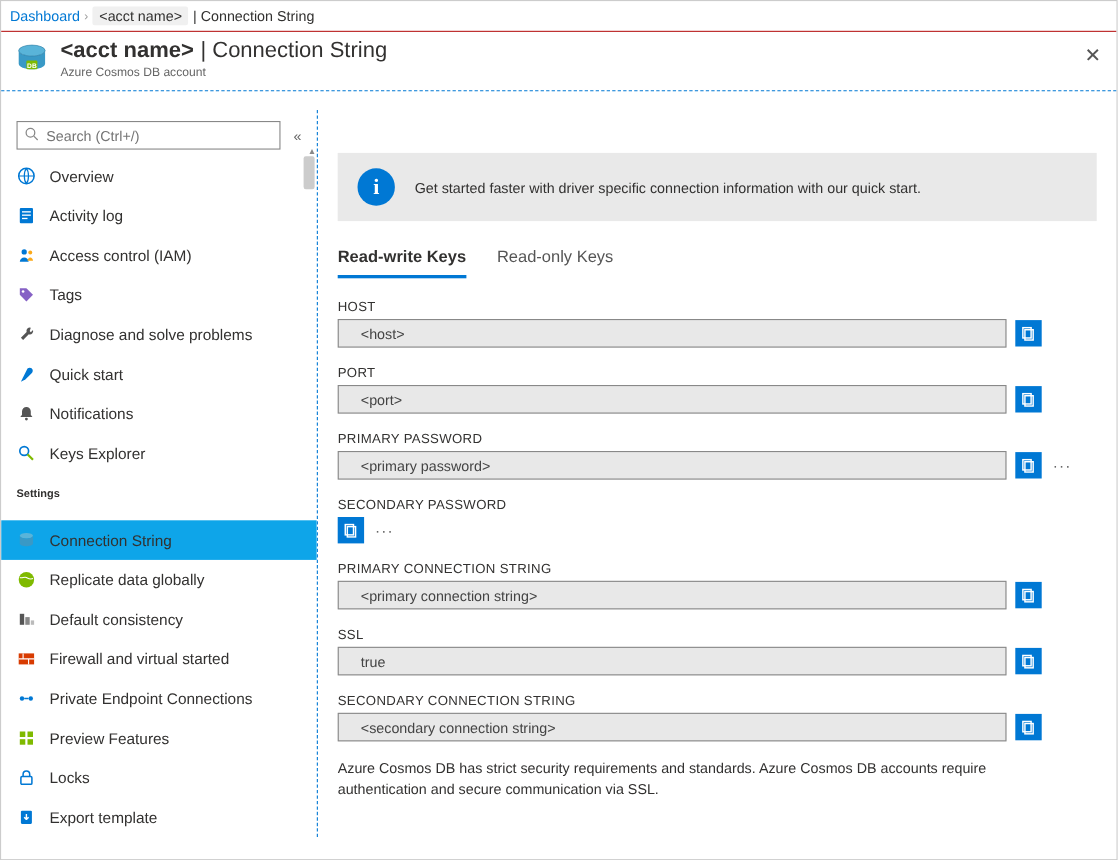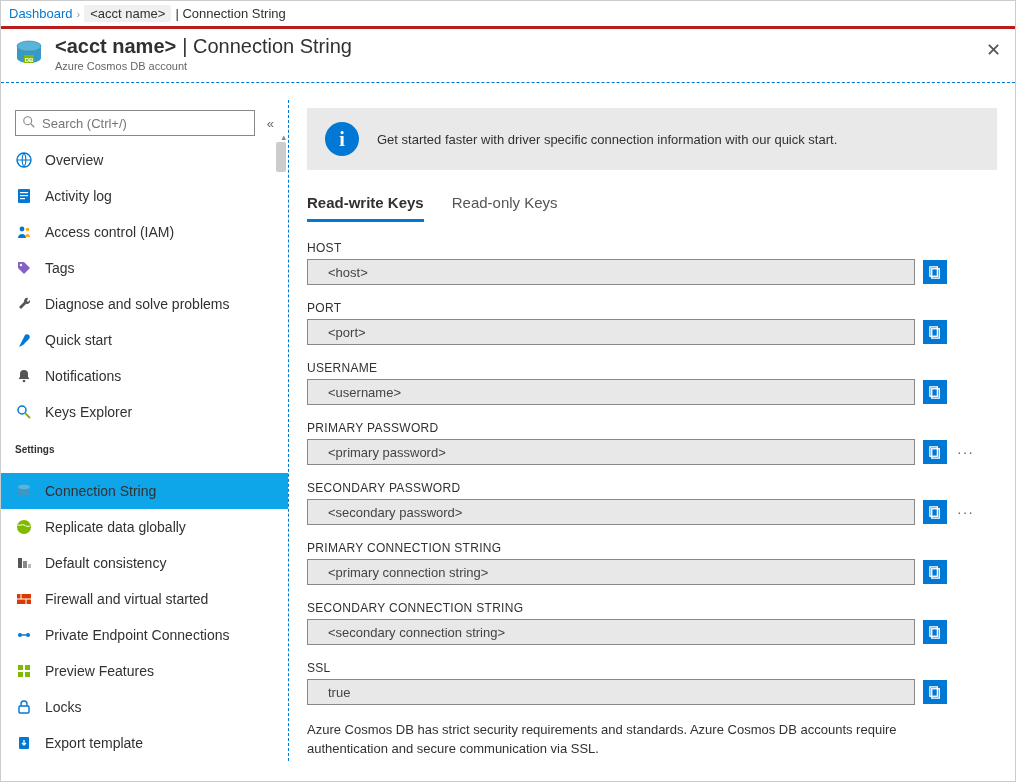--- a/index.html
+++ b/index.html
@@ -1,19 +1,19 @@
 <!DOCTYPE html>
 <html><head>
 <meta charset="utf-8">
 <style>
 * { box-sizing: border-box; margin: 0; padding: 0; }
 body { font-family: "Segoe UI", Arial, sans-serif; font-size: 13px; color: #323130; background: #fff; width: 1016px; height: 782px; overflow: hidden; border: 1px solid #ccc; }
 
 
-.breadcrumb { display: flex; align-items: center; height: 28px; padding: 0 8px; border-bottom: 3px solid #b91c1c; font-size: 13px; gap: 4px; }
+.breadcrumb { display: flex; align-items: center; height: 28px; padding: 0 8px; border-bottom: 1px solid #b91c1c; font-size: 13px; gap: 4px; }
 .breadcrumb .link { color: #0078d4; cursor: pointer; }
 .breadcrumb .sep { color: #999; font-size: 11px; }
 .breadcrumb .crumb-box { background: #f0f0f0; padding: 1px 6px; border-radius: 2px; }
 .breadcrumb .tail { color: #323130; }
 
 
 .header-row { display: flex; align-items: center; padding: 6px 12px 10px 12px; position: relative; }
 .db-logo { width: 32px; height: 32px; margin-right: 10px; position: relative; }
 .db-logo svg { width: 32px; height: 32px; }
 .title-block { display: flex; flex-direction: column; }
@@ -296,51 +296,38 @@
         <div class="field-input">&lt;port&gt;</div>
         <div class="copy-btn">
             <svg viewBox="0 0 16 16">
               <rect x="4" y="4" width="8" height="10" fill="none" stroke="#fff" stroke-width="1.4"></rect>
               <rect x="2" y="2" width="8" height="10" fill="none" stroke="#fff" stroke-width="1.4"></rect>
             </svg>
           </div>
       </div>
     </div>
 
-    <div class="field-group">
-      <div class="field-label">USERNAME</div>
-      <div class="field-row">
-        <div class="field-input">&lt;username&gt;</div>
-        <div class="copy-btn">
-            <svg viewBox="0 0 16 16">
-              <rect x="4" y="4" width="8" height="10" fill="none" stroke="#fff" stroke-width="1.4"></rect>
-              <rect x="2" y="2" width="8" height="10" fill="none" stroke="#fff" stroke-width="1.4"></rect>
-            </svg>
-          </div>
-      </div>
-    </div>
 
     <div class="field-group">
       <div class="field-label">PRIMARY PASSWORD</div>
       <div class="field-row">
         <div class="field-input">&lt;primary password&gt;</div>
         <div class="copy-btn">
             <svg viewBox="0 0 16 16">
               <rect x="4" y="4" width="8" height="10" fill="none" stroke="#fff" stroke-width="1.4"></rect>
               <rect x="2" y="2" width="8" height="10" fill="none" stroke="#fff" stroke-width="1.4"></rect>
             </svg>
           </div>
         <span class="more-dots">···</span>
       </div>
     </div>
 
     <div class="field-group">
       <div class="field-label">SECONDARY PASSWORD</div>
       <div class="field-row">
-        <div class="field-input">&lt;secondary password&gt;</div>
         <div class="copy-btn">
             <svg viewBox="0 0 16 16">
               <rect x="4" y="4" width="8" height="10" fill="none" stroke="#fff" stroke-width="1.4"></rect>
               <rect x="2" y="2" width="8" height="10" fill="none" stroke="#fff" stroke-width="1.4"></rect>
             </svg>
           </div>
         <span class="more-dots">···</span>
       </div>
     </div>
 
@@ -351,36 +338,36 @@
         <div class="copy-btn">
             <svg viewBox="0 0 16 16">
               <rect x="4" y="4" width="8" height="10" fill="none" stroke="#fff" stroke-width="1.4"></rect>
               <rect x="2" y="2" width="8" height="10" fill="none" stroke="#fff" stroke-width="1.4"></rect>
             </svg>
           </div>
       </div>
     </div>
 
     <div class="field-group">
+      <div class="field-label">SSL</div>
+      <div class="field-row">
+        <div class="field-input">true</div>
+        <div class="copy-btn">
+            <svg viewBox="0 0 16 16">
+              <rect x="4" y="4" width="8" height="10" fill="none" stroke="#fff" stroke-width="1.4"></rect>
+              <rect x="2" y="2" width="8" height="10" fill="none" stroke="#fff" stroke-width="1.4"></rect>
+            </svg>
+          </div>
+      </div>
+    </div>
+
+    <div class="field-group">
       <div class="field-label">SECONDARY CONNECTION STRING</div>
       <div class="field-row">
         <div class="field-input">&lt;secondary connection string&gt;</div>
-        <div class="copy-btn">
-            <svg viewBox="0 0 16 16">
-              <rect x="4" y="4" width="8" height="10" fill="none" stroke="#fff" stroke-width="1.4"></rect>
-              <rect x="2" y="2" width="8" height="10" fill="none" stroke="#fff" stroke-width="1.4"></rect>
-            </svg>
-          </div>
-      </div>
-    </div>
-
-    <div class="field-group">
-      <div class="field-label">SSL</div>
-      <div class="field-row">
-        <div class="field-input">true</div>
         <div class="copy-btn">
             <svg viewBox="0 0 16 16">
               <rect x="4" y="4" width="8" height="10" fill="none" stroke="#fff" stroke-width="1.4"></rect>
               <rect x="2" y="2" width="8" height="10" fill="none" stroke="#fff" stroke-width="1.4"></rect>
             </svg>
           </div>
       </div>
     </div>
 
     <div class="footer-note">Azure Cosmos DB has strict security requirements and standards. Azure Cosmos DB accounts require authentication and secure communication via SSL.</div>

